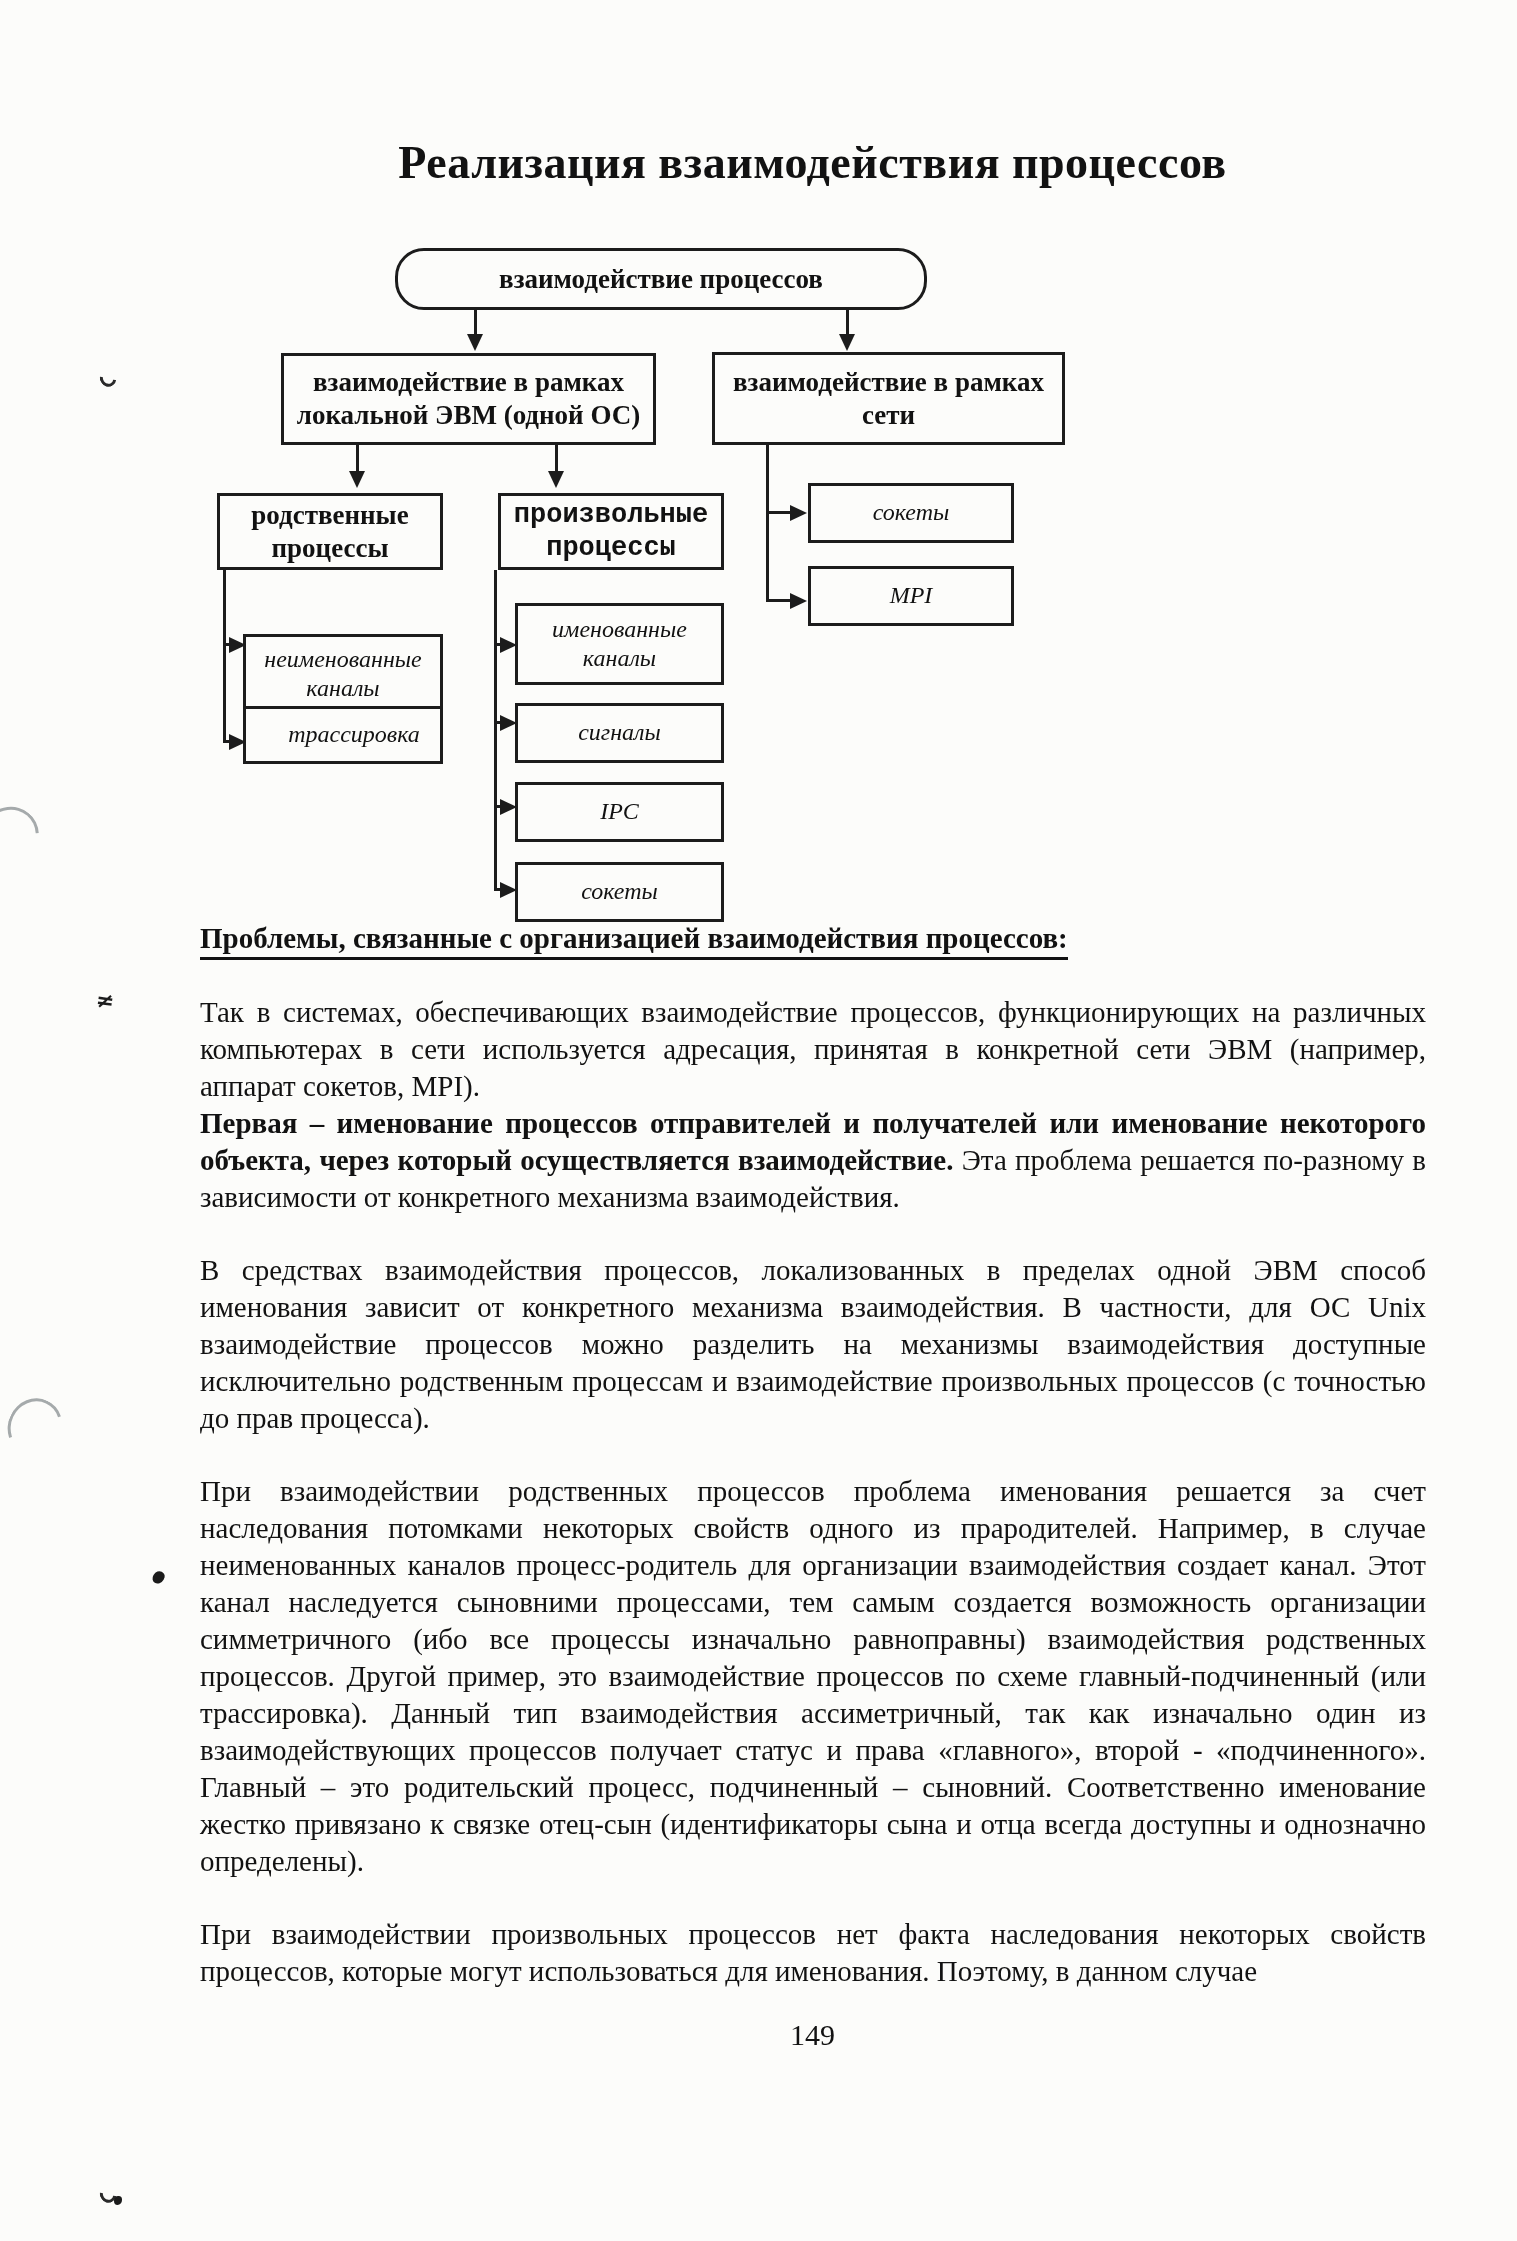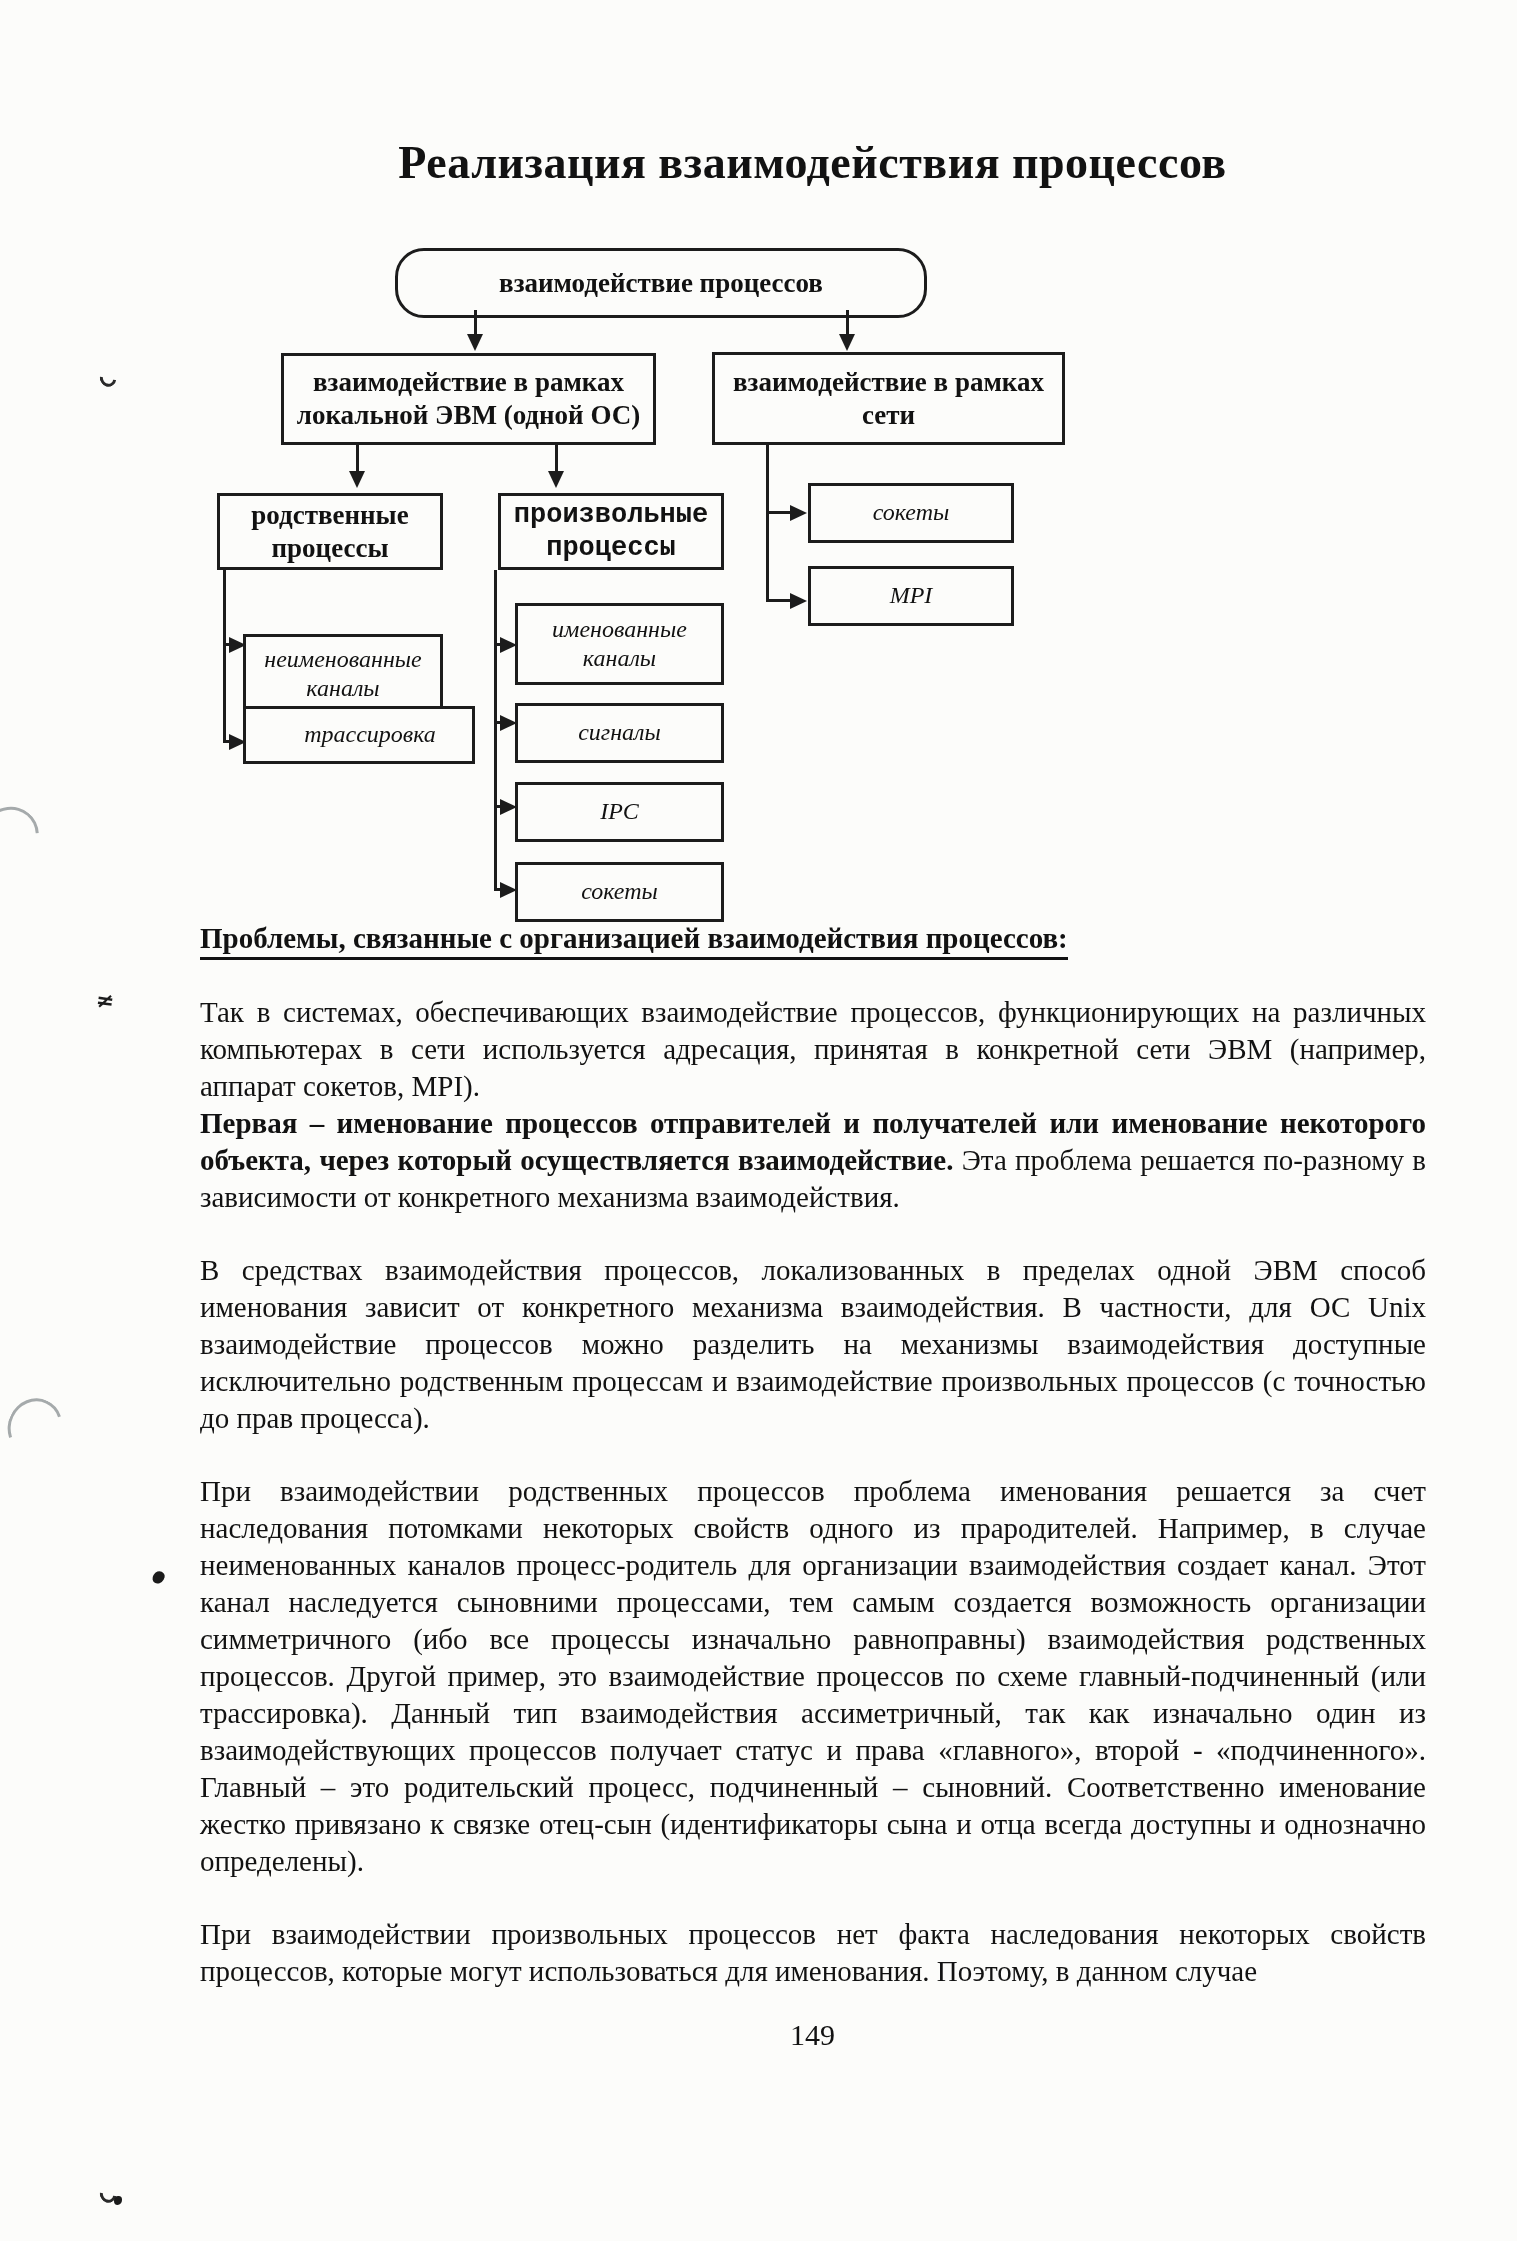--- a/index.html
+++ b/index.html
@@ -75,21 +75,21 @@
     position:absolute;background:#1b1b1b;border-radius:50% 40% 55% 45%;
   }
 </style>
 </head>
 <body>
 
 <div class="page">
 
   <div class="doc-title">Реализация взаимодействия процессов</div>
 
-  <div class="box bb" style="left:395px;top:248px;width:532px;height:70px;border-radius:29px;">
+  <div class="box bb" style="left:395px;top:248px;width:532px;height:62px;border-radius:29px;">
     <span>взаимодействие процессов</span>
   </div>
 
   <div class="vline" style="left:474px;top:310px;height:26px;"></div>
   <div class="ah-down" style="left:467px;top:334px;"></div>
   <div class="vline" style="left:846px;top:310px;height:26px;"></div>
   <div class="ah-down" style="left:839px;top:334px;"></div>
 
   <div class="box bb" style="left:281px;top:353px;width:375px;height:92px;">
     <span>
@@ -118,21 +118,21 @@
 
   <div class="vline" style="left:223px;top:570px;height:173px;"></div>
   <div class="hline" style="left:223px;top:643px;width:8px;"></div>
   <div class="ah-right" style="left:229px;top:637px;"></div>
   <div class="hline" style="left:223px;top:740px;width:8px;"></div>
   <div class="ah-right" style="left:229px;top:734px;"></div>
 
   <div class="box it" style="left:243px;top:606px;width:200px;height:80px;margin-top:28px;">
     <span>неименованные каналы</span>
   </div>
-  <div class="box it" style="left:243px;top:706px;width:232px;height:58px;padding-left:22px;">
+  <div class="box it" style="left:243px;top:706px;width:200px;height:58px;padding-left:22px;">
     <span>трассировка</span>
   </div>
 
   <div class="vline" style="left:494px;top:570px;height:321px;"></div>
   <div class="hline" style="left:494px;top:643px;width:8px;"></div>
   <div class="ah-right" style="left:500px;top:637px;"></div>
   <div class="hline" style="left:494px;top:721px;width:8px;"></div>
   <div class="ah-right" style="left:500px;top:715px;"></div>
   <div class="hline" style="left:494px;top:805px;width:8px;"></div>
   <div class="ah-right" style="left:500px;top:799px;"></div>

